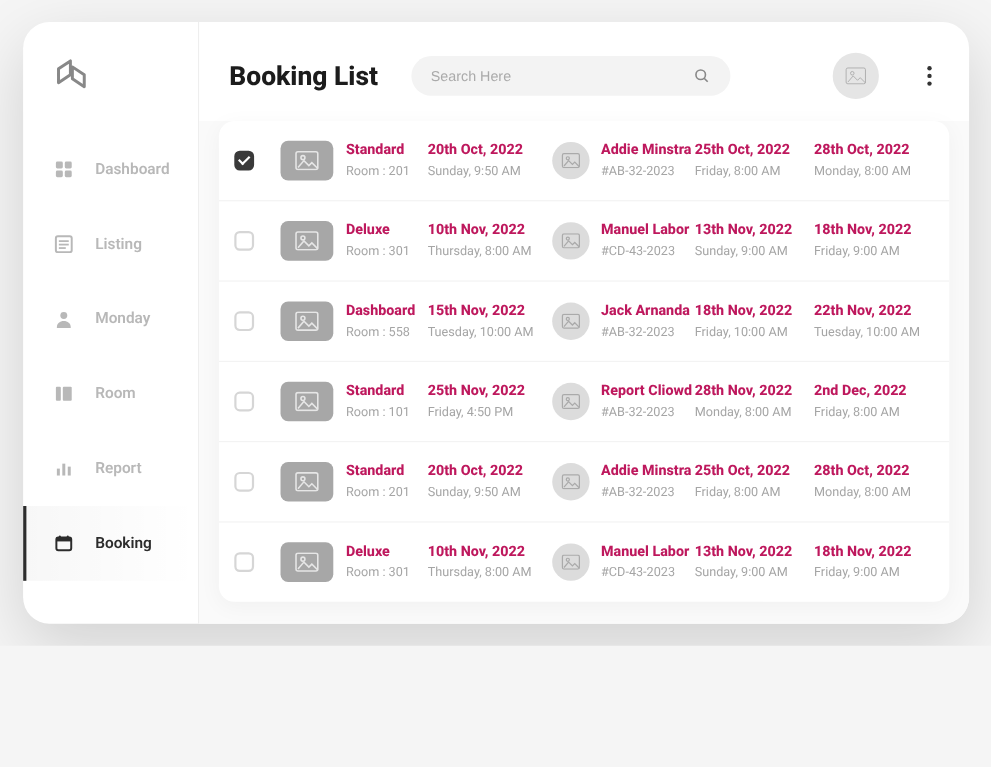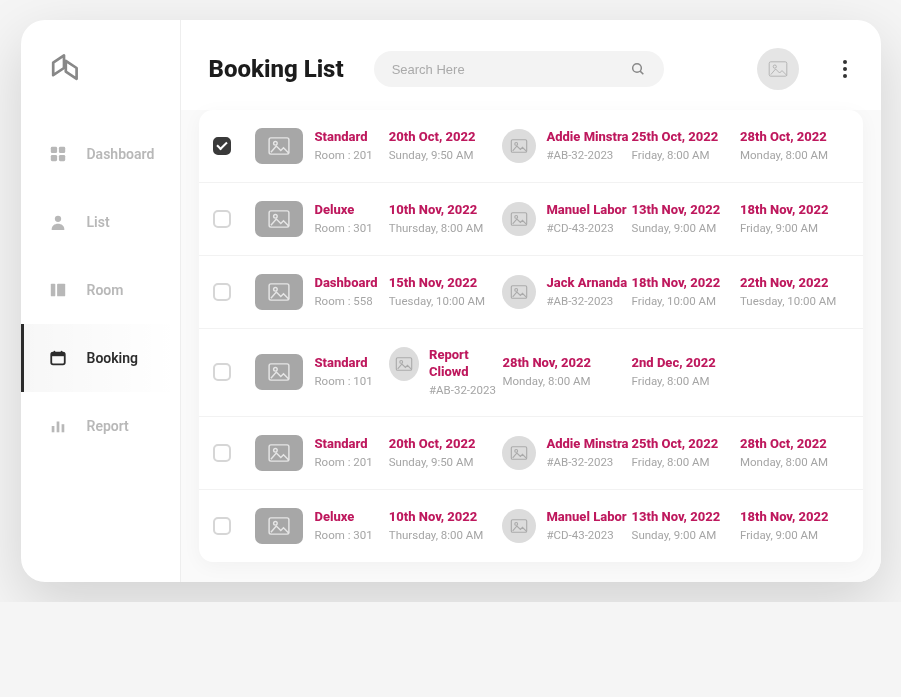--- a/index.html
+++ b/index.html
@@ -153,55 +153,66 @@
               <rect x="11" y="2" width="7" height="7" rx="1.5"></rect>
               <rect x="2" y="11" width="7" height="7" rx="1.5"></rect>
               <rect x="11" y="11" width="7" height="7" rx="1.5"></rect>
             </svg>
           </span>
           <span>Dashboard</span>
         </div>
         <div class="nav-item">
           <span class="nav-icon">
             <svg viewBox="0 0 20 20" fill="currentColor">
+              <rect x="2" y="2" width="16" height="16" rx="2" fill="none" stroke="currentColor" stroke-width="2"></rect>
+              <rect x="5" y="6" width="10" height="1.8"></rect>
+              <rect x="5" y="9.5" width="10" height="1.8"></rect>
+              <rect x="5" y="13" width="7" height="1.8"></rect>
+            </svg>
+          </span>
+          <span>Listing</span>
+        </div>
+        <div class="nav-item">
+          <span class="nav-icon">
+            <svg viewBox="0 0 20 20" fill="currentColor">
               <circle cx="10" cy="6.5" r="3.5"></circle>
               <path d="M3 18c0-3.6 3.1-6 7-6s7 2.4 7 6v1H3z"></path>
             </svg>
           </span>
-          <span>List</span>
+          <span>Monday</span>
         </div>
         <div class="nav-item">
           <span class="nav-icon">
             <svg viewBox="0 0 20 20" fill="currentColor">
               <rect x="2" y="3" width="5" height="14" rx="1"></rect>
               <rect x="9" y="3" width="9" height="14" rx="1"></rect>
             </svg>
           </span>
           <span>Room</span>
+        </div>
+        <div class="nav-item">
+          <span class="nav-icon">
+            <svg viewBox="0 0 20 20" fill="currentColor">
+              <rect x="3" y="10" width="3" height="7"></rect>
+              <rect x="8.5" y="5" width="3" height="12"></rect>
+              <rect x="14" y="8" width="3" height="9"></rect>
+            </svg>
+          </span>
+          <span>Report</span>
         </div>
         <div class="nav-item active">
           <span class="nav-icon">
             <svg viewBox="0 0 20 20" fill="currentColor">
               <rect x="2.5" y="4" width="15" height="13" rx="2" fill="none" stroke="currentColor" stroke-width="2"></rect>
               <rect x="2.5" y="4" width="15" height="4"></rect>
               <rect x="5" y="2" width="2" height="4" rx="1"></rect>
               <rect x="13" y="2" width="2" height="4" rx="1"></rect>
             </svg>
           </span>
           <span>Booking</span>
-        </div>
-        <div class="nav-item">
-          <span class="nav-icon">
-            <svg viewBox="0 0 20 20" fill="currentColor">
-              <rect x="3" y="10" width="3" height="7"></rect>
-              <rect x="8.5" y="5" width="3" height="12"></rect>
-              <rect x="14" y="8" width="3" height="9"></rect>
-            </svg>
-          </span>
-          <span>Report</span>
         </div>
       </nav>
   </aside>
 
   <div class="main">
     <div class="topbar">
       <div class="page-title">Booking List</div>
       <div class="search">
         <input type="text" placeholder="Search Here" style="">
         <span class="search-icon">
@@ -369,20 +380,24 @@
                     <rect x="1" y="1" width="22" height="18" rx="2"></rect>
                     <circle cx="8" cy="7" r="2"></circle>
                     <path d="M3 17 L9 10 L14 15 L17 12 L23 18"></path>
                   </svg>
                 </div>
                 <div>
                   <div class="primary">Standard</div>
                   <div class="secondary">Room : 101</div>
                 </div>
               </div>
+              <div>
+                <div class="primary">25th Nov, 2022</div>
+                <div class="secondary">Friday, 4:50 PM</div>
+              </div>
               <div class="guest-cell">
                 <div class="guest-avatar">
                   <svg viewBox="0 0 24 20">
                     <rect x="1" y="1" width="22" height="18" rx="2"></rect>
                     <circle cx="8" cy="7" r="2"></circle>
                     <path d="M3 17 L9 10 L14 15 L17 12 L23 18"></path>
                   </svg>
                 </div>
                 <div>
                   <div class="primary">Report Cliowd</div>

